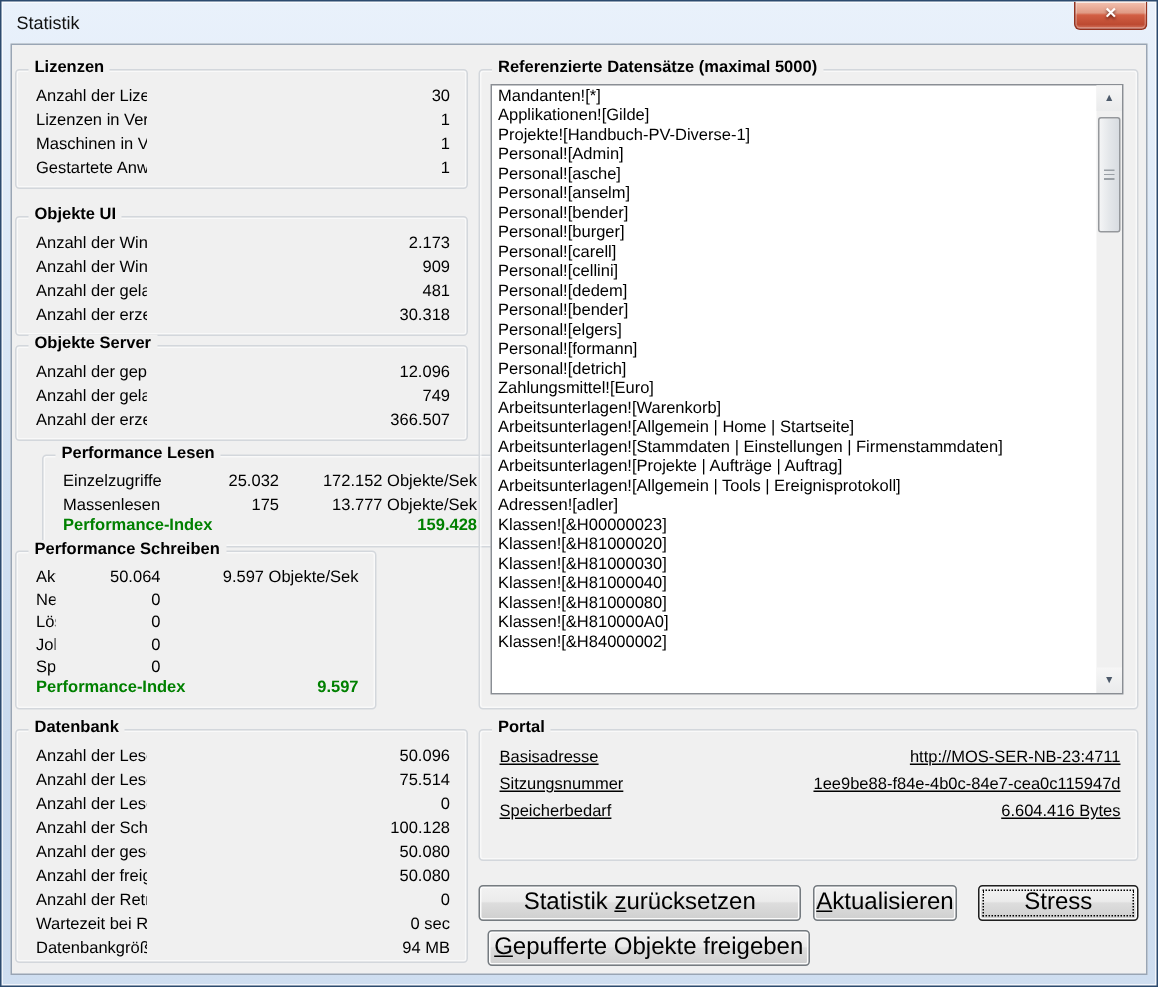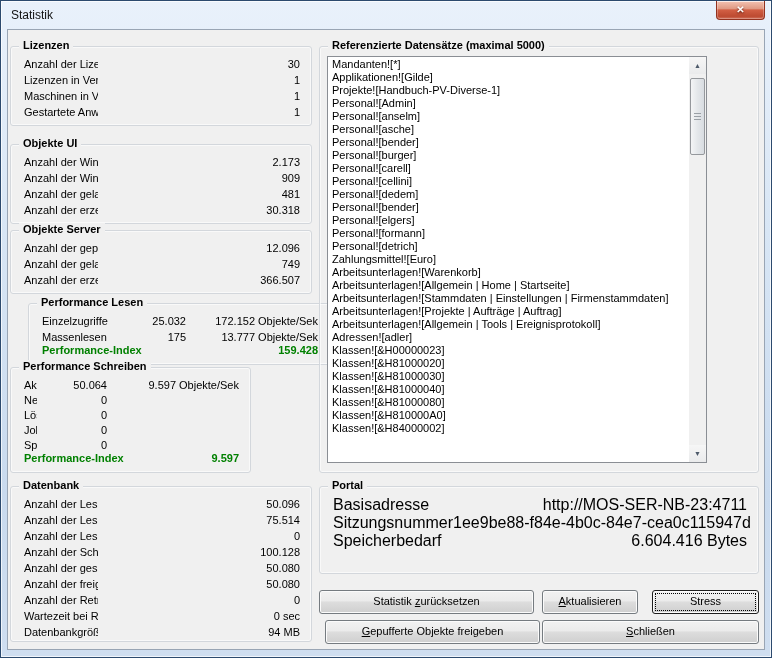--- a/index.html
+++ b/index.html
@@ -24,40 +24,40 @@
     font-weight:bold;font-size:11px;color:#000;white-space:nowrap;}
   .rows{position:absolute;left:1px;right:1px;top:9px;}
   .row{display:grid;grid-template-columns:1fr 70px 132px;align-items:center;
     height:16px;padding:0 10px 0 12px;font-size:11px;color:#000;}
   .row.h15{height:15px;}
   .row .mid,.row .val{text-align:right;white-space:nowrap;}
   .row .lbl{white-space:nowrap;overflow:hidden;}
   .index{position:absolute;left:1px;right:1px;bottom:6px;display:flex;justify-content:space-between;
     align-items:center;height:16px;padding:0 10px 0 12px;font-size:11px;font-weight:bold;color:#008000;}
   .prow{display:grid;grid-template-columns:1fr auto;align-items:center;height:18px;
-    padding:0 10px 0 12px;font-size:16px;}
+    padding:0 10px 0 12px;font-size:11px;text-decoration:underline;}
   .prow .val{text-align:right;white-space:nowrap;}
-  .listbox{position:absolute;left:7px;top:9px;width:380px;height:407px;box-sizing:border-box;
+  .listbox{position:absolute;left:7px;top:9px;width:422px;height:407px;box-sizing:border-box;
     background:#fff;border:1px solid #8a8e94;}
   .list-items{position:absolute;left:1px;top:1px;right:18px;bottom:1px;overflow:hidden;}
   .list-item{height:13px;line-height:13px;font-size:11px;padding-left:3px;white-space:nowrap;color:#000;}
   .vscroll{position:absolute;top:0;bottom:0;right:0;width:17px;background:#f0f0f0;}
   .scroll-btn{position:absolute;left:0;width:17px;height:17px;text-align:center;
     background:linear-gradient(180deg,#f6f6f6,#eaebec);}
   .scroll-btn span{display:block;font-size:7px;line-height:17px;color:#4d5a6a;}
   .scroll-btn.up{top:0;}
   .scroll-btn.down{bottom:0;}
   .scroll-thumb{position:absolute;left:1px;width:15px;top:21px;height:77px;box-sizing:border-box;
     border:1px solid #95989c;border-radius:2px;
     background:linear-gradient(90deg,#f4f5f6,#e4e7ea 50%,#d8dce1);}
   .scroll-grip{position:absolute;left:3px;right:3px;top:50%;margin-top:-4px;height:8px;
     background:repeating-linear-gradient(180deg,#9aa0a6 0 1px,transparent 1px 3px);}
   .btn{position:absolute;height:24px;box-sizing:border-box;border:1px solid #757b80;border-radius:3px;
     background:linear-gradient(180deg,#f2f2f2 0%,#ebebeb 45%,#dddddd 50%,#cfcfcf 100%);
-    font-size:11px;color:#000;text-align:center;line-height:21px;
+    font-size:16px;color:#000;text-align:center;line-height:21px;
     box-shadow:inset 0 0 0 1px #fbfbfb;white-space:nowrap;}
   .btn.default{border-color:#1f1f1f;outline:1px dotted #000;outline-offset:-4px;}
   .accel{text-decoration:underline;}
 </style>
 </head>
 <body>
 
 <div class="window">
   <div class="titlebar">
     <span class="window-title">Statistik</span>
@@ -280,23 +280,23 @@
         <div class="list-items">
 
             <div class="list-item">Mandanten![*]</div>
 
             <div class="list-item">Applikationen![Gilde]</div>
 
             <div class="list-item">Projekte![Handbuch-PV-Diverse-1]</div>
 
             <div class="list-item">Personal![Admin]</div>
 
+            <div class="list-item">Personal![asche]</div>
+
             <div class="list-item">Personal![anselm]</div>
-
-            <div class="list-item">Personal![asche]</div>
 
             <div class="list-item">Personal![bender]</div>
 
             <div class="list-item">Personal![burger]</div>
 
             <div class="list-item">Personal![carell]</div>
 
             <div class="list-item">Personal![cellini]</div>
 
             <div class="list-item">Personal![dedem]</div>
@@ -379,18 +379,15 @@
     </div>
     <div class="btn" style="left:534px;top:560px;width:96px;">
       <span></span><span class="accel">A</span><span>ktualisieren</span>
     </div>
     <div class="btn default" style="left:644px;top:560px;width:107px;">
       <span>Stress</span><span class="accel"></span><span></span>
     </div>
     <div class="btn" style="left:317px;top:590px;width:215px;">
       <span></span><span class="accel">G</span><span>epufferte Objekte freigeben</span>
     </div>
-    <div class="btn" style="left:534px;top:590px;width:217px;">
-      <span></span><span class="accel">S</span><span>chließen</span>
-    </div>
 
   </div>
 </div>
 
 </body></html>

